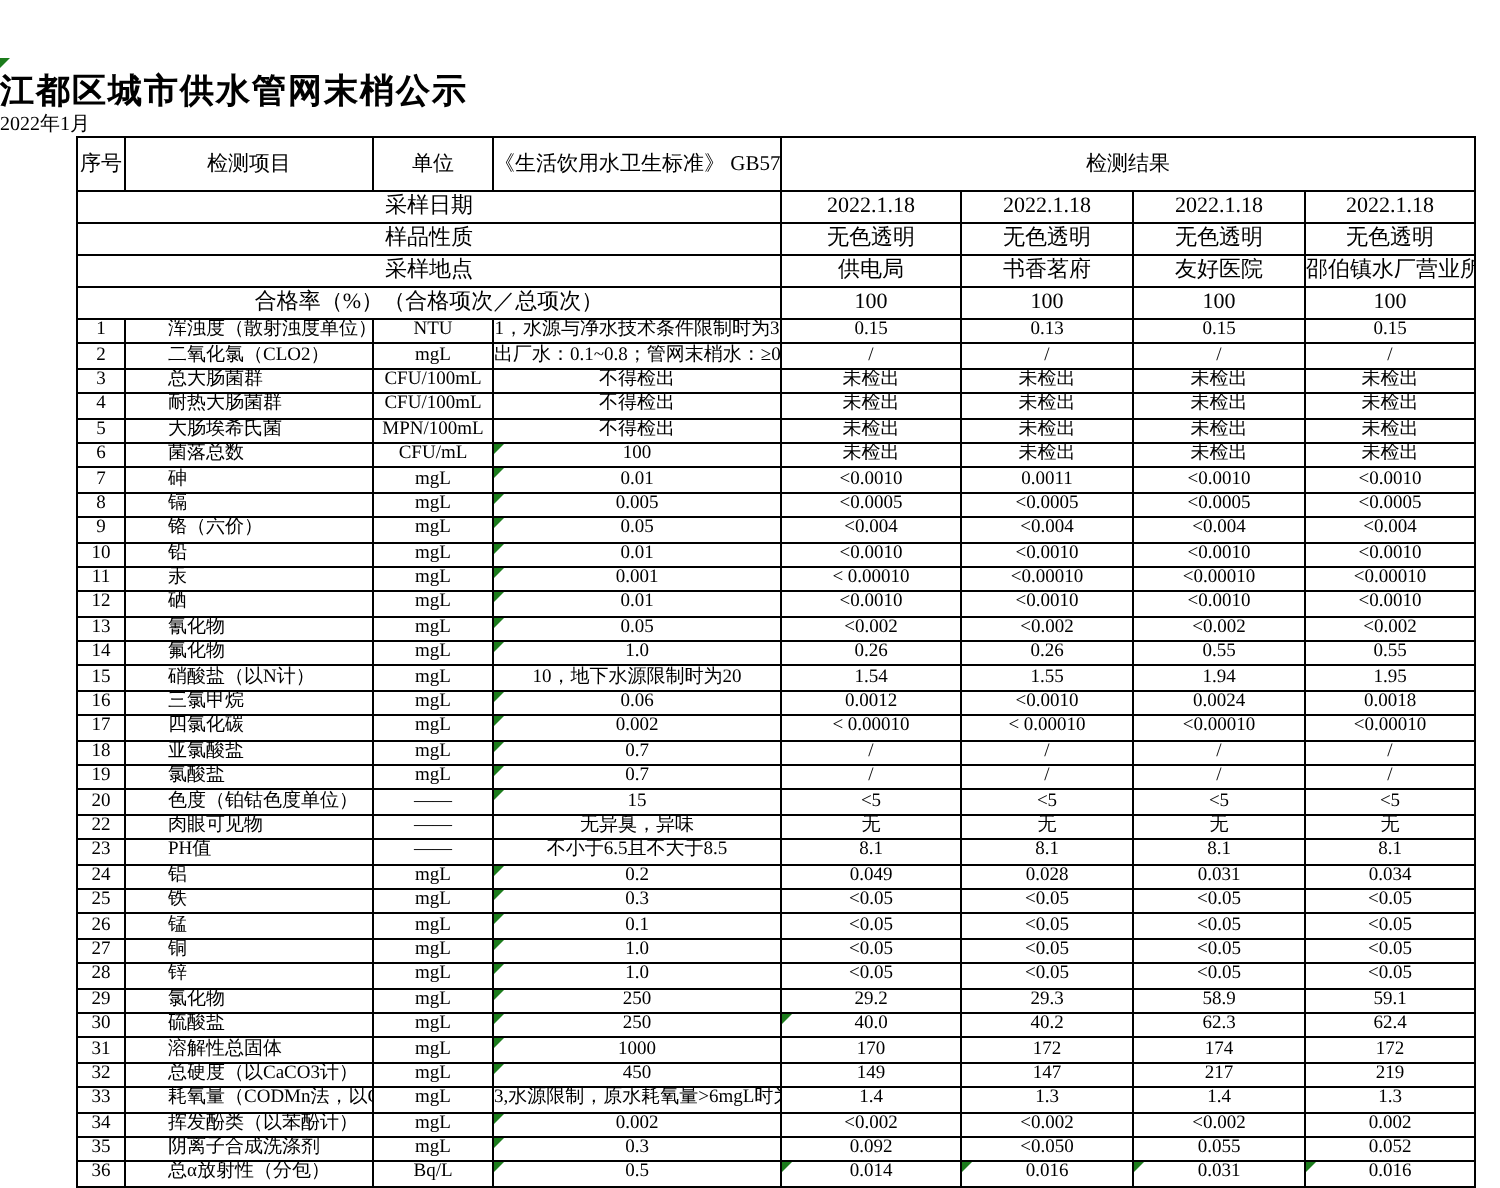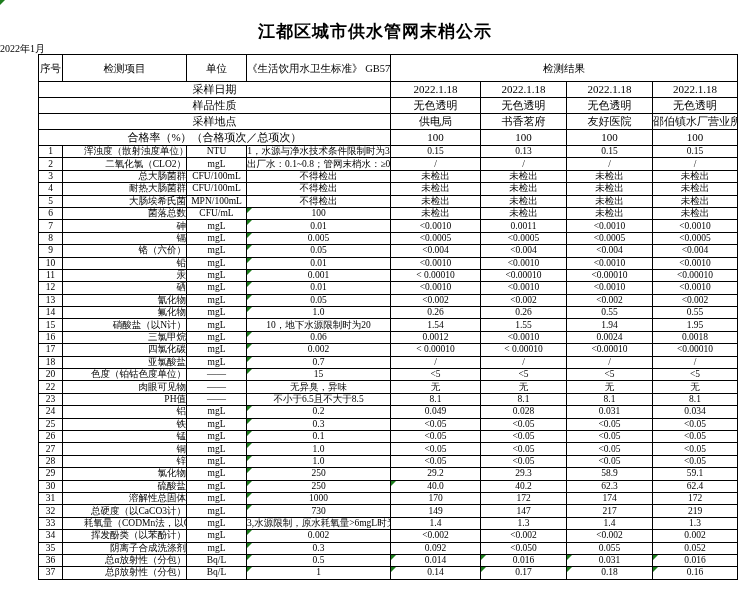--- a/index.html
+++ b/index.html
@@ -1,30 +1,30 @@
 <!DOCTYPE html>
 <html><head>
 <meta charset="utf-8">
 <style>
   html,body{margin:0;padding:0;background:#fff;}
   body{width:750px;height:594px;overflow:hidden;
        font-family:"Liberation Serif","DejaVu Serif",serif;color:#000;}
   .page{position:relative;width:750px;height:594px;background:#fff;}
-  .title{padding-top:20px;text-align:center;font-size:17px;font-weight:bold;
-         font-family:"DejaVu Sans","Liberation Sans",sans-serif;letter-spacing:1px;}
+  .title{padding-top:5px;font-size:17px;font-weight:bold;
+         font-family:"DejaVu Sans","Liberation Sans",sans-serif;letter-spacing:1px;margin-top:29px;}
   .subtitle{text-align:left;font-size:10px;line-height:11px;}
   table{border-collapse:collapse;table-layout:fixed;margin-left:38px;width:699px;}
   td,th{border:1px solid #000;padding:0;font-weight:normal;overflow:hidden;
         white-space:nowrap;vertical-align:middle;font-size:9.5px;line-height:11px;}
   .info td{height:15px;font-size:11px;}
   .info td.lbl{font-size:11px;font-family:Liberation Serif, serif;}
   thead th{height:26px;font-size:10.5px;}
   tbody.body td{height:11.4px;}
   .c{text-align:center;}
-  .item{text-align:right;padding-left:21px;}
+  .item{text-align:left;padding-left:21px;}
   td{position:relative;}
   .mark::before{content:"";position:absolute;top:0;left:0;width:0;height:0;
         border-top:5px solid #1c7c1c;border-right:5px solid transparent;}
 </style>
 </head>
 <body>
 
 <div class="page">
   <div class="title">江都区城市供水管网末梢公示</div>
   <div class="subtitle">2022年1月</div>
@@ -254,20 +254,30 @@
           <td class="c">18</td>
           <td class="item">亚氯酸盐</td>
           <td class="c">mgL</td>
           <td class="c mark">0.7</td>
           <td class="c">/</td>
           <td class="c">/</td>
           <td class="c">/</td>
           <td class="c">/</td>
         </tr>
         <tr>
+          <td class="c">19</td>
+          <td class="item">氯酸盐</td>
+          <td class="c">mgL</td>
+          <td class="c mark">0.7</td>
+          <td class="c">/</td>
+          <td class="c">/</td>
+          <td class="c">/</td>
+          <td class="c">/</td>
+        </tr>
+        <tr>
           <td class="c">20</td>
           <td class="item">色度（铂钴色度单位）</td>
           <td class="c">——</td>
           <td class="c mark">15</td>
           <td class="c">&lt;5</td>
           <td class="c">&lt;5</td>
           <td class="c">&lt;5</td>
           <td class="c">&lt;5</td>
         </tr>
         <tr>
@@ -367,21 +377,21 @@
           <td class="c mark">1000</td>
           <td class="c">170</td>
           <td class="c">172</td>
           <td class="c">174</td>
           <td class="c">172</td>
         </tr>
         <tr>
           <td class="c">32</td>
           <td class="item">总硬度（以CaCO3计）</td>
           <td class="c">mgL</td>
-          <td class="c mark">730</td>
+          <td class="c mark">450</td>
           <td class="c">149</td>
           <td class="c">147</td>
           <td class="c">217</td>
           <td class="c">219</td>
         </tr>
         <tr>
           <td class="c">33</td>
           <td class="item">耗氧量（CODMn法，以O2计）</td>
           <td class="c">mgL</td>
           <td class="c">3,水源限制，原水耗氧量&gt;6mgL时为5</td>

